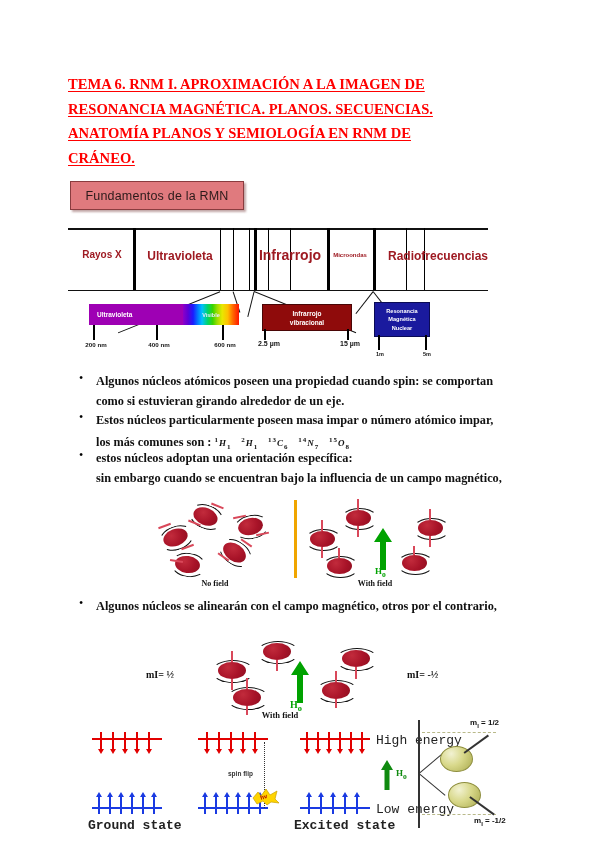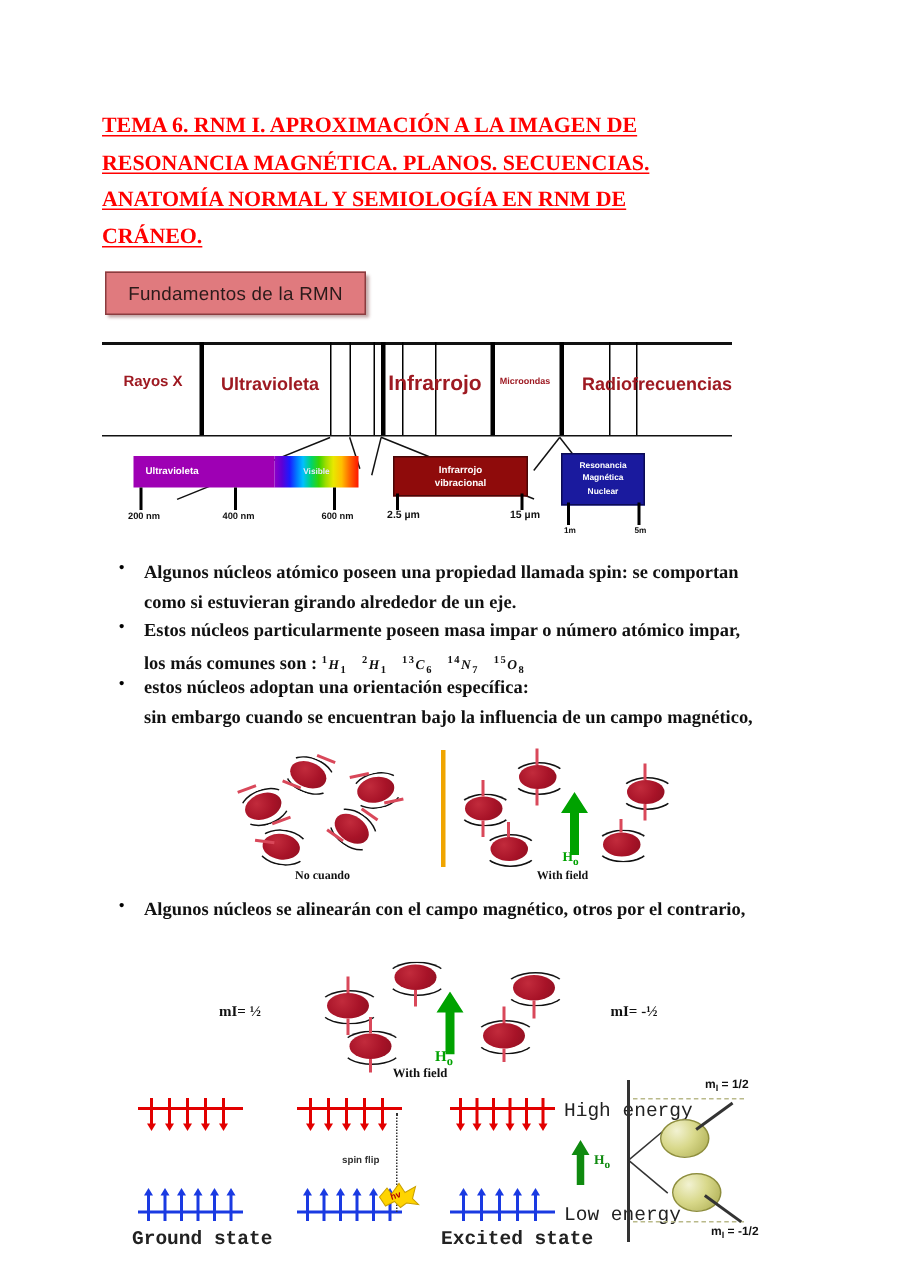--- a/index.html
+++ b/index.html
@@ -140,21 +140,21 @@
   .mi sub{font-size:6px;}
 </style>
 </head>
 <body>
 
 <div class="page">
 
   <div class="title">
     <span>TEMA 6. RNM I. APROXIMACIÓN A LA IMAGEN DE</span><br>
     <span>RESONANCIA MAGNÉTICA. PLANOS. SECUENCIAS.</span><br>
-    <span>ANATOMÍA NORMAL Y SEMIOLOGÍA EN RNM DE</span><br>
+    <span>ANATOMÍA PLANOS Y SEMIOLOGÍA EN RNM DE</span><br>
     <span>CRÁNEO.</span>
   </div>
 
   <div class="fund-box">
     <span>Fundamentos de la RMN</span>
   </div>
 
   <div class="spectrum">
     <div class="spec-top-line"></div>
     <div class="spec-bot-line"></div>
@@ -219,21 +219,21 @@
     <div class="wl" style="left:91px;top:113px;">400 nm</div>
     <div class="wl" style="left:157px;top:113px;">600 nm</div>
     <div class="wl" style="left:201px;top:112px;font-size:7px;">2.5 µm</div>
     <div class="wl" style="left:282px;top:112px;font-size:7px;">15 µm</div>
     <div class="wl" style="left:312px;top:123px;font-size:5.5px;">1m</div>
     <div class="wl" style="left:359px;top:123px;font-size:5.5px;">5m</div>
   </div>
 
   <div class="bullets" style="top:372px;">
     <div class="bul">
-      <p>Algunos núcleos atómico poseen una propiedad llamada spin: se comportan</p>
+      <p>Algunos núcleos atómicos poseen una propiedad cuando spin: se comportan</p>
       <p>como si estuvieran girando alrededor de un eje.</p>
     </div>
   </div>
 
   <div class="bullets" style="top:411px;">
     <div class="bul">
       <p>Estos núcleos particularmente poseen masa impar o número atómico impar,</p>
       <p>
         <span>los más comunes son :</span>
         <span class="iso">
@@ -276,21 +276,21 @@
       <div class="nucleus" style="left:88px;top:20px;width:25px;height:17px;transform:rotate(-12deg);"></div>
       <div class="ring" style="left:84px;top:17px;width:33px;height:22px;transform:rotate(-12deg);"></div>
       <div class="spinarrow" style="left:83px;top:18px;width:13px;height:1.6px;transform:rotate(-12deg);"></div>
       <div class="spinarrow" style="left:106px;top:35px;width:13px;height:1.6px;transform:rotate(-12deg);"></div>
 
       <div class="nucleus" style="left:72px;top:46px;width:25px;height:17px;transform:rotate(35deg);"></div>
       <div class="ring" style="left:68px;top:43px;width:33px;height:22px;transform:rotate(35deg);"></div>
       <div class="spinarrow" style="left:67px;top:58px;width:13px;height:1.6px;transform:rotate(35deg);"></div>
       <div class="spinarrow" style="left:90px;top:44px;width:13px;height:1.6px;transform:rotate(35deg);"></div>
 
-      <div class="figcap" style="left:65px;top:81px;">No cuando</div>
+      <div class="figcap" style="left:65px;top:81px;">No field</div>
     </div>
 
     <div>
       <div class="nucleus" style="left:160px;top:33px;width:25px;height:16px;"></div>
       <div class="ring" style="left:155px;top:31px;width:35px;height:20px;"></div>
       <div class="spinarrow" style="left:171px;top:22px;width:1.6px;height:11px;"></div>
       <div class="spinarrow" style="left:171px;top:49px;width:1.6px;height:11px;"></div>
 
       <div class="nucleus" style="left:196px;top:12px;width:25px;height:16px;"></div>
       <div class="ring" style="left:191px;top:10px;width:35px;height:20px;"></div>

